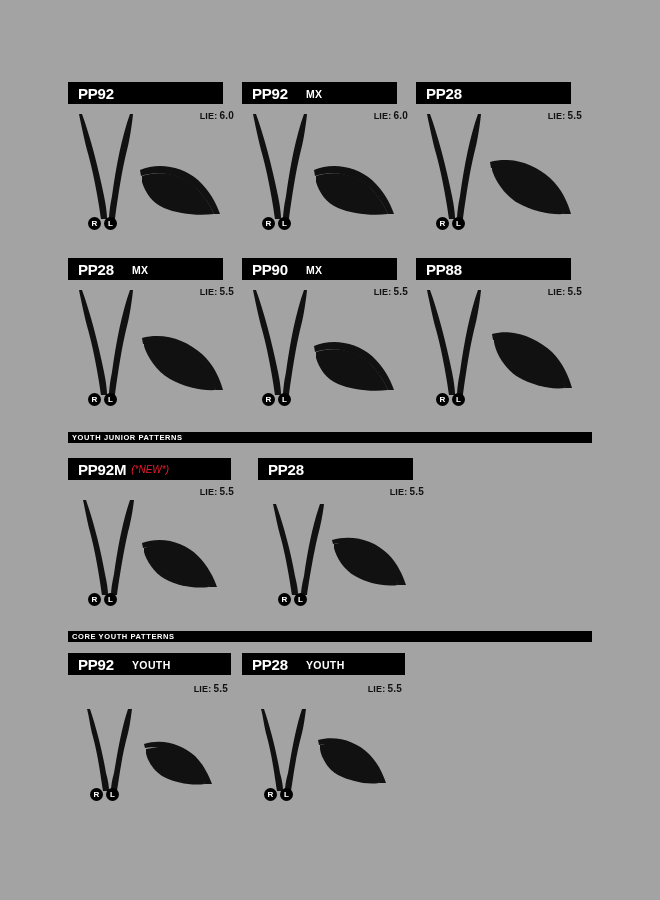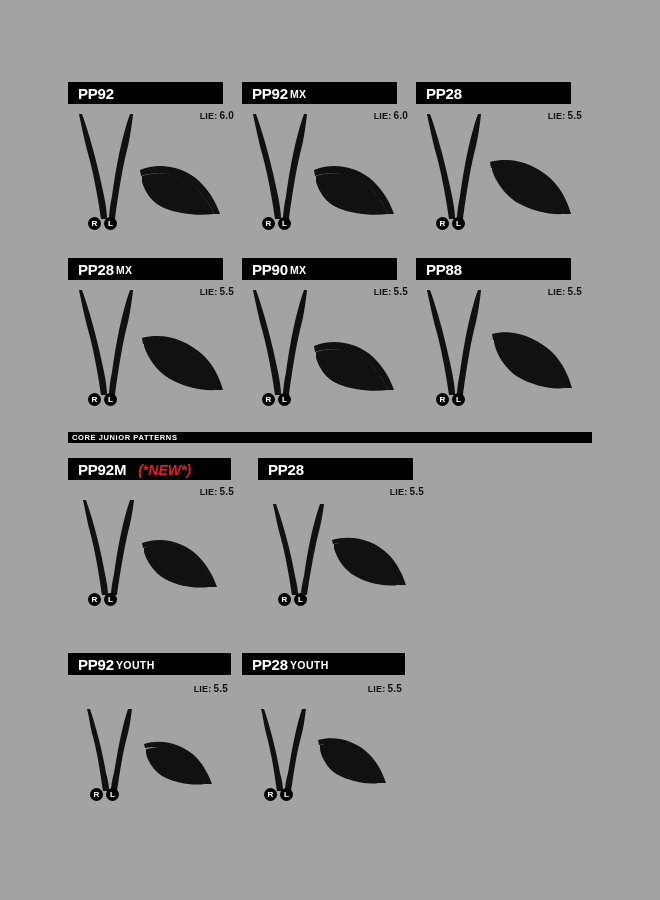--- a/index.html
+++ b/index.html
@@ -45,29 +45,29 @@
     font-weight: bold;
     font-size: 15px;
     letter-spacing: -0.2px;
     font-family: "Liberation Sans", sans-serif;
   }
   .card-header .suffix {
     color: #ffffff;
     font-weight: bold;
     font-size: 10.5px;
     letter-spacing: 0.4px;
-    margin-left: 2px;
+    margin-left: 18px;
     margin-top: 2px;
   }
   .card-header .newtag {
     color: #e8192c;
-    font-weight: bold;
+    font-weight: normal;
     font-style: italic;
-    font-size: 14px;
-    margin-left: 12px;
+    font-size: 10px;
+    margin-left: 5px;
     margin-top: 1px;
   }
 
   .lie {
     position: absolute;
     right: 8px;
     top: 28px;
     font-size: 9px;
     color: #111;
     font-weight: bold;
@@ -268,21 +268,21 @@
       </div>
       <div class="rl">
         <span class="dot">R</span>
         <span class="dot">L</span>
       </div>
     </div>
 
   </div>
 
   <div class="section-bar" style="top:432px;">
-    <span class="label">CORE JUNIOR PATTERNS</span>
+    <span class="label">YOUTH JUNIOR PATTERNS</span>
   </div>
 
   <div class="row" style="top:458px;gap:16px;">
 
     <div class="card">
       <div class="card-header wide">
         <span class="name">PP92M</span>
         <span class="newtag">(*NEW*)</span>
       </div>
       <div class="lie">
@@ -319,20 +319,23 @@
         </svg>
       </div>
       <div class="rl">
         <span class="dot">R</span>
         <span class="dot">L</span>
       </div>
     </div>
 
   </div>
 
+  <div class="section-bar" style="top:631px;">
+    <span class="label">CORE YOUTH PATTERNS</span>
+  </div>
 
   <div class="row" style="top:653px;">
 
     <div class="card">
       <div class="card-header wide">
         <span class="name">PP92</span>
         <span class="suffix">YOUTH</span>
       </div>
       <div class="lie" style="right:14px; top:30px;">
         <span>LIE:</span><span class="val">5.5</span>

